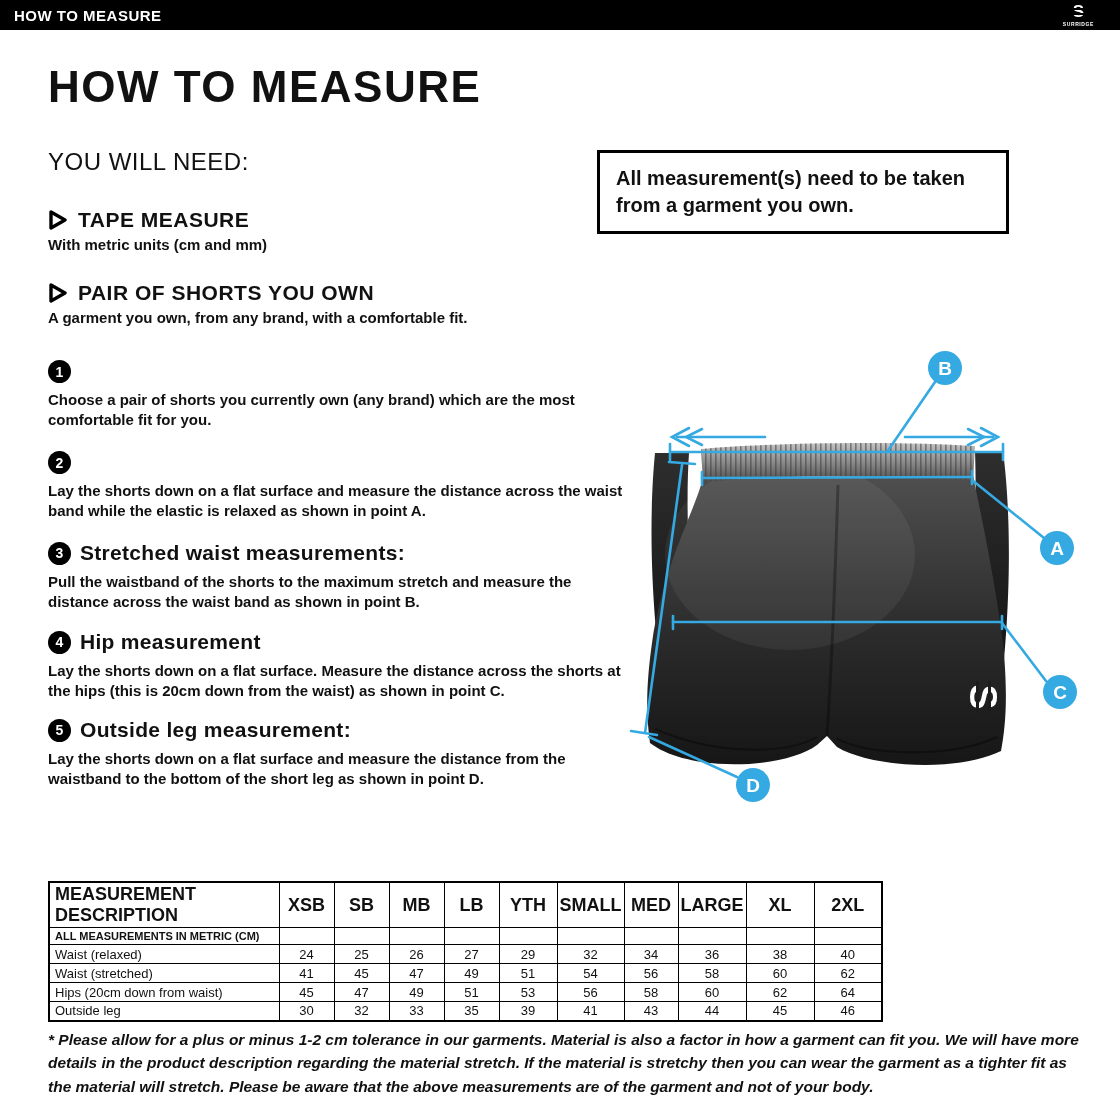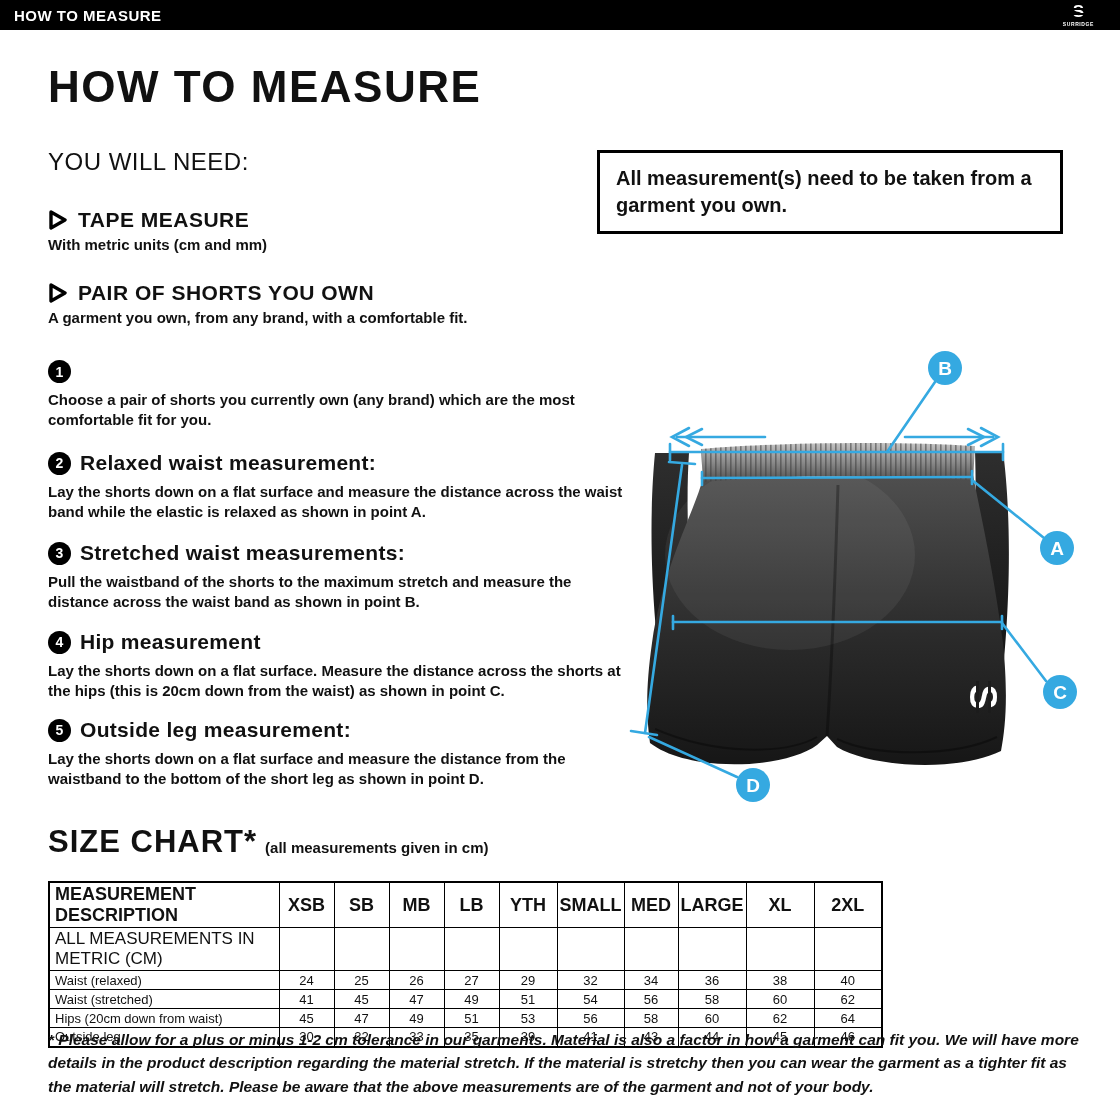--- a/index.html
+++ b/index.html
@@ -13,21 +13,21 @@
   .brand { display:flex; flex-direction:column; align-items:center; line-height:1; margin-right:14px; }
   .brand-s { position:relative; color:#fff; font-weight:bold; font-size:17px; height:17px; }
   .brand-s .slit { position:absolute; left:-1px; right:-1px; height:2px; background:#000; }
   .brand-name { color:#fff; font-size:5px; font-weight:bold; letter-spacing:.6px; margin-top:2px; }
 
   
   .h1 { position:absolute; left:48px; top:62px; font-size:44px; font-weight:bold; letter-spacing:1.5px; }
   .h2 { position:absolute; left:48px; top:148px; font-size:24px; font-weight:normal; letter-spacing:.5px; }
 
   
-  .notice { position:absolute; left:597px; top:150px; width:466px; min-height:82px; border:3px solid #000; padding:12px 16px; font-size:20px; font-weight:bold; line-height:1.35; }
+  .notice { position:absolute; left:597px; top:150px; width:412px; min-height:82px; border:3px solid #000; padding:12px 16px; font-size:20px; font-weight:bold; line-height:1.35; }
 
   
   .need-item { position:absolute; left:48px; width:560px; }
   .need-head { display:flex; align-items:center; gap:10px; }
   .need-title { font-size:21px; font-weight:bold; letter-spacing:.5px; }
   .need-desc { font-size:15px; font-weight:bold; margin-top:4px; }
   .tri { width:20px; height:20px; flex:0 0 20px; }
 
   
   .step { position:absolute; left:48px; width:578px; }
@@ -38,21 +38,21 @@
 
   
   .sc-head { position:absolute; left:48px; top:824px; display:flex; align-items:flex-end; gap:8px; }
   .sc-title { font-size:31px; font-weight:bold; letter-spacing:1px; }
   .sc-sub { font-size:15px; font-weight:bold; padding-bottom:4px; }
 
   table.size { position:absolute; left:48px; top:881px; border-collapse:collapse; table-layout:fixed; }
   table.size th, table.size td { border:1px solid #000; font-size:13px; text-align:center; padding:1px 2px; height:19px; }
   table.size tr.hdr th { font-size:18px; font-weight:bold; height:27px; }
   table.size th.desc, table.size td.desc { text-align:left; padding-left:5px; }
-  table.size tr.metric td { font-size:17px; font-weight:normal; height:17px; }
+  table.size tr.metric td { font-size:11px; font-weight:bold; height:17px; }
   table.size { border:2px solid #000; }
 
   .footnote { position:absolute; left:48px; top:1028px; width:1040px; font-size:15.5px; font-weight:bold; font-style:italic; line-height:1.5; }
 
   .diagram { position:absolute; left:625px; top:345px; width:490px; height:475px; }
 </style>
 </head>
 <body>
 
 <div class="page">
@@ -94,21 +94,20 @@
   <div class="step" style="top:360px">
     <div class="step-head">
       <span class="step-num">1</span>
     </div>
     <div class="step-desc">Choose a pair of shorts you currently own (any brand) which are the most comfortable fit for you.</div>
   </div>
 
   <div class="step" style="top:451px">
     <div class="step-head">
       <span class="step-num">2</span>
-      <span class="step-title">Relaxed waist measurement:</span>
     </div>
     <div class="step-desc">Lay the shorts down on a flat surface and measure the distance across the waist band while the elastic is relaxed as shown in point A.</div>
   </div>
 
   <div class="step" style="top:541px">
     <div class="step-head">
       <span class="step-num">3</span>
       <span class="step-title">Stretched waist measurements:</span>
     </div>
     <div class="step-desc">Pull the waistband of the shorts to the maximum stretch and measure the distance across the waist band as shown in point B.</div>
@@ -226,24 +225,20 @@
         <circle cx="435" cy="347" r="17" fill="#35A9E1"></circle>
         <text x="435" y="347" dominant-baseline="central" fill="#fff">C</text>
       </g>
       <g>
         <circle cx="128" cy="440" r="17" fill="#35A9E1"></circle>
         <text x="128" y="440" dominant-baseline="central" fill="#fff">D</text>
       </g>
     </g>
   </svg>
 
-  <div class="sc-head">
-    <span class="sc-title">SIZE CHART*</span>
-    <span class="sc-sub">(all measurements given in cm)</span>
-  </div>
 
   <table class="size">
     <colgroup>
       <col style="width:230px">
         <col style="width:55px">
         <col style="width:55px">
         <col style="width:55px">
         <col style="width:55px">
       <col style="width:58px">
         <col style="width:56px">

